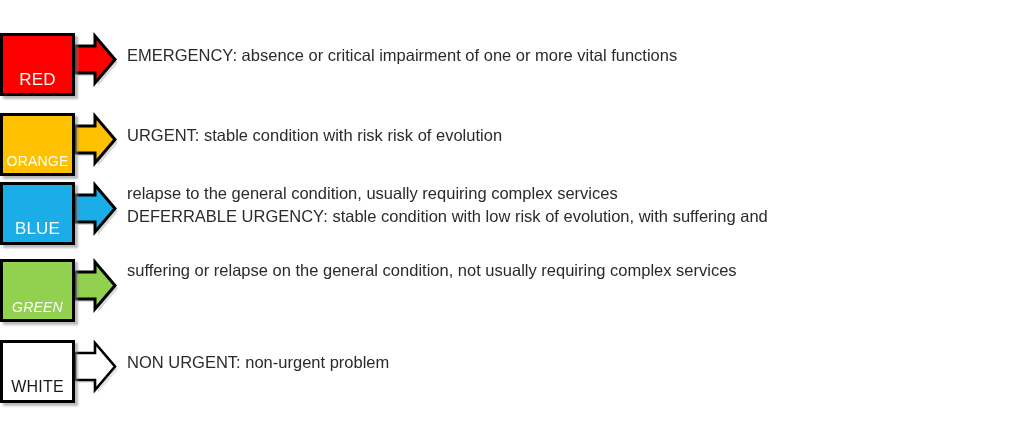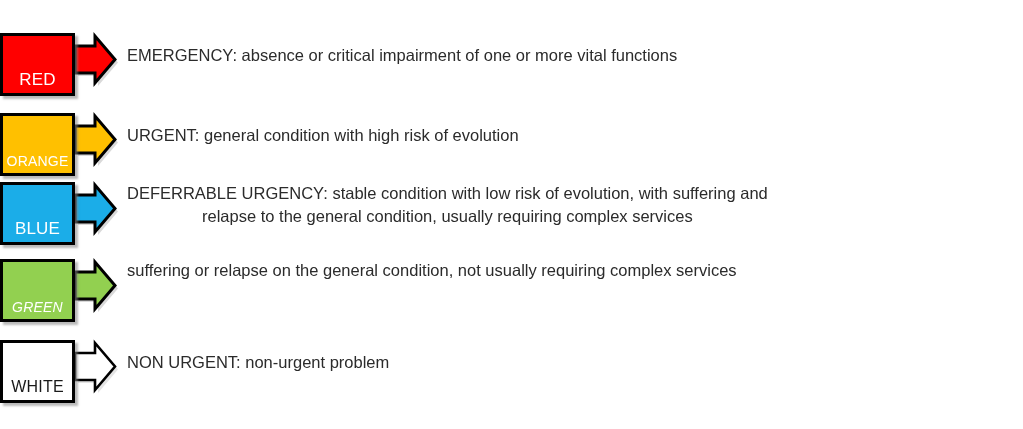--- a/index.html
+++ b/index.html
@@ -81,21 +81,20 @@
     color: #2b2b2b;
     padding-top: 11px;
     max-width: 855px;
   }
   .row-text.two-line {
     padding-top: 0px;
   }
   .row-text .txt-line {
     display: block;
     white-space: nowrap;
-    text-align: center;
   }
 </style>
 </head>
 <body>
 
 <div id="triage-legend">
 
   <div class="triage-row" style="top:33px;">
     <div class="code-box" style="background:#FF0000;">
       <span class="code-box-label">RED</span>
@@ -115,37 +114,37 @@
     <div class="code-box narrow-label" style="background:#FFC000;">
       <span class="code-box-label">ORANGE</span>
     </div>
     <div class="arrow-wrap">
       <svg viewBox="0 0 44 53" xmlns="http://www.w3.org/2000/svg">
         <path d="M2 13 L22 13 L22 3 L42 26.5 L22 50 L22 40 L2 40 Z" fill="#b9b9b9" transform="translate(3,3)" opacity="0.55"></path>
         <path d="M2 13 L22 13 L22 3 L42 26.5 L22 50 L22 40 L2 40 Z" fill="#FFC000" stroke="#000000" stroke-width="3" stroke-linejoin="miter"></path>
       </svg>
     </div>
     <div class="row-text">
-      <span class="txt-line">URGENT: general condition with high risk of evolution</span>
+      <span class="txt-line">URGENT: stable condition with risk risk of evolution</span>
     </div>
   </div>
 
   <div class="triage-row" style="top:182px;">
     <div class="code-box" style="background:#1BADE8;align-items:flex-end;">
       <span class="code-box-label">BLUE</span>
     </div>
     <div class="arrow-wrap">
       <svg viewBox="0 0 44 53" xmlns="http://www.w3.org/2000/svg">
         <path d="M2 13 L22 13 L22 3 L42 26.5 L22 50 L22 40 L2 40 Z" fill="#b9b9b9" transform="translate(3,3)" opacity="0.55"></path>
         <path d="M2 13 L22 13 L22 3 L42 26.5 L22 50 L22 40 L2 40 Z" fill="#1BADE8" stroke="#000000" stroke-width="3" stroke-linejoin="miter"></path>
       </svg>
     </div>
     <div class="row-text two-line">
+      <span class="txt-line">relapse to the general condition, usually requiring complex services</span>
       <span class="txt-line">DEFERRABLE URGENCY: stable condition with low risk of evolution, with suffering and</span>
-      <span class="txt-line">relapse to the general condition, usually requiring complex services</span>
     </div>
   </div>
 
   <div class="triage-row" style="top:259px;">
     <div class="code-box narrow-label" style="background:#92D050;font-style:italic;">
       <span class="code-box-label">GREEN</span>
     </div>
     <div class="arrow-wrap">
       <svg viewBox="0 0 44 53" xmlns="http://www.w3.org/2000/svg">
         <path d="M2 13 L22 13 L22 3 L42 26.5 L22 50 L22 40 L2 40 Z" fill="#b9b9b9" transform="translate(3,3)" opacity="0.55"></path>

